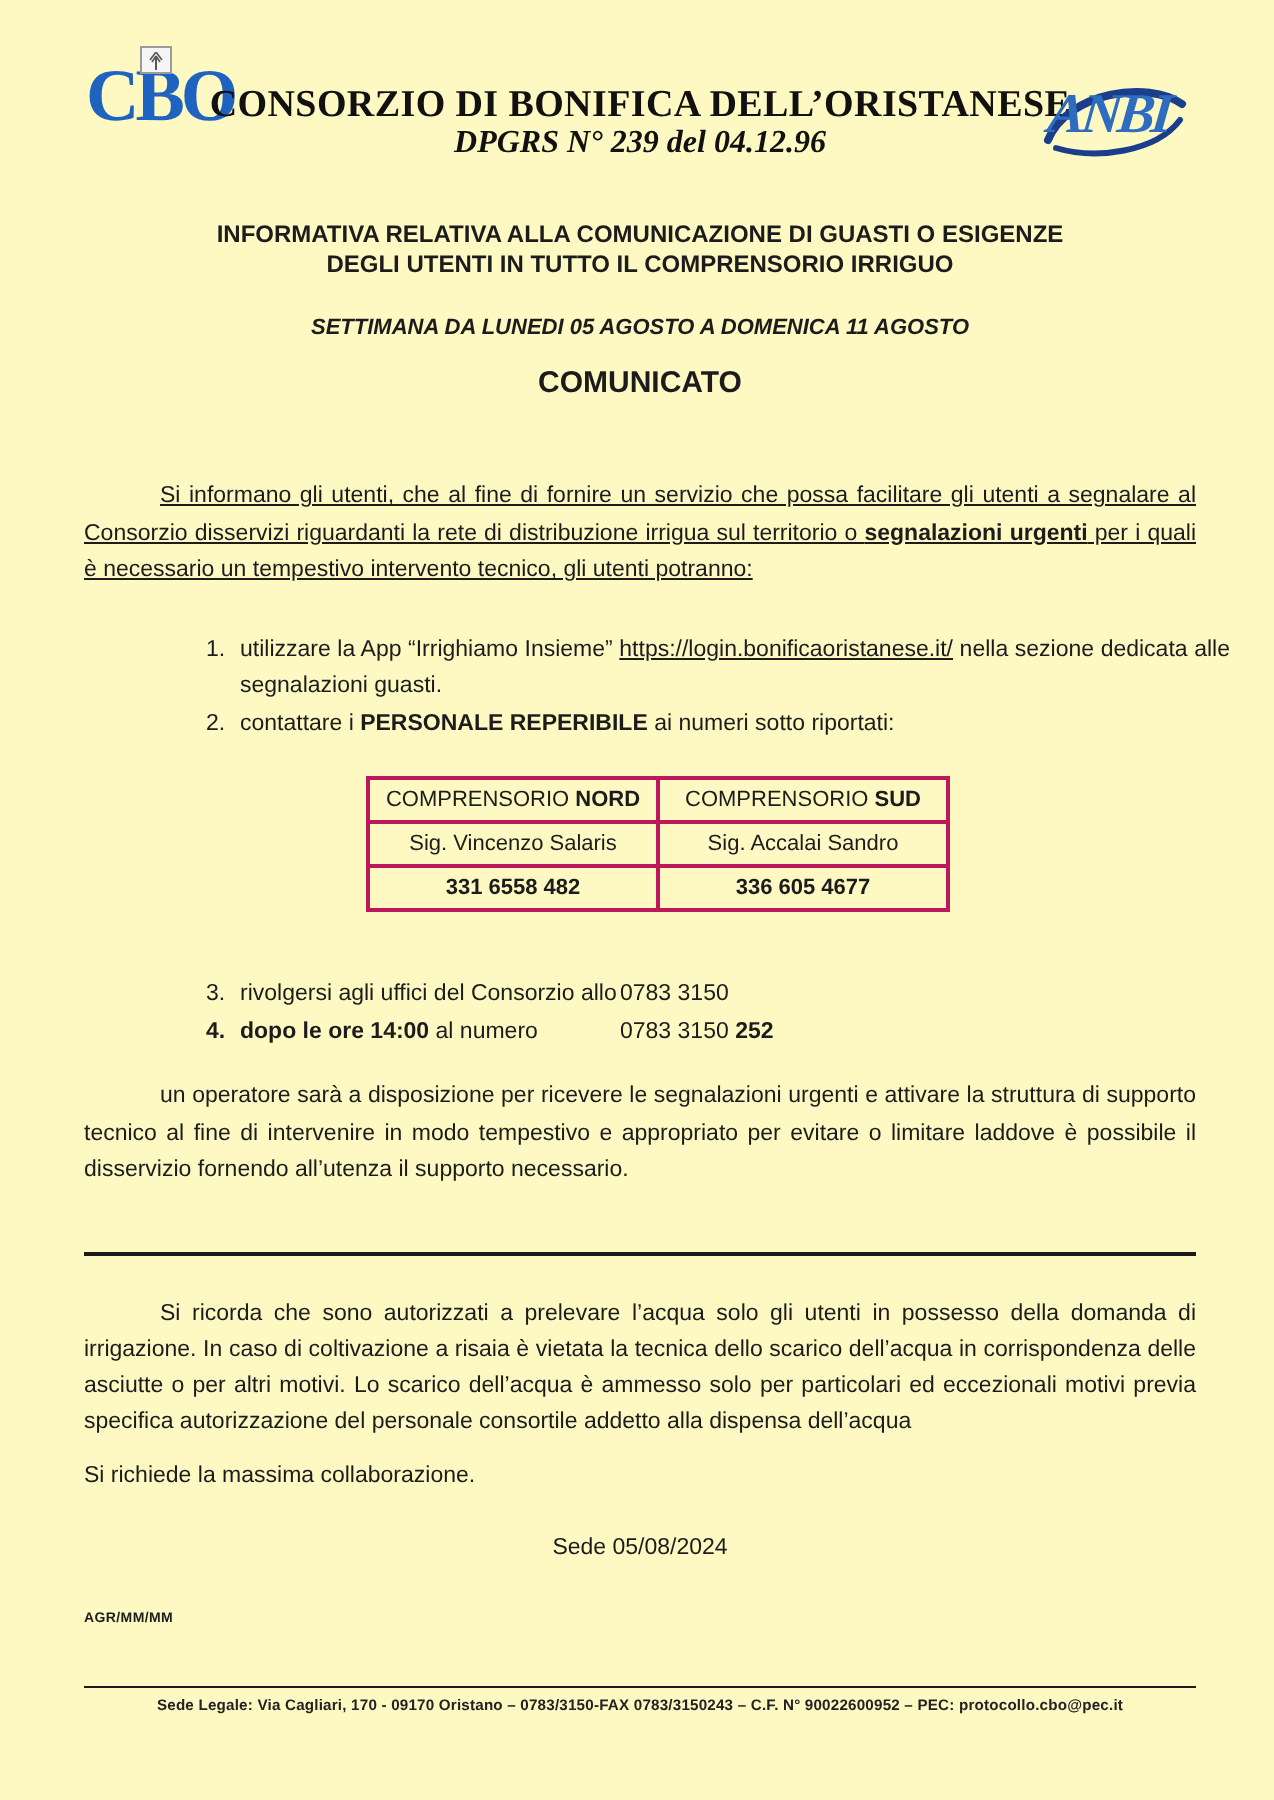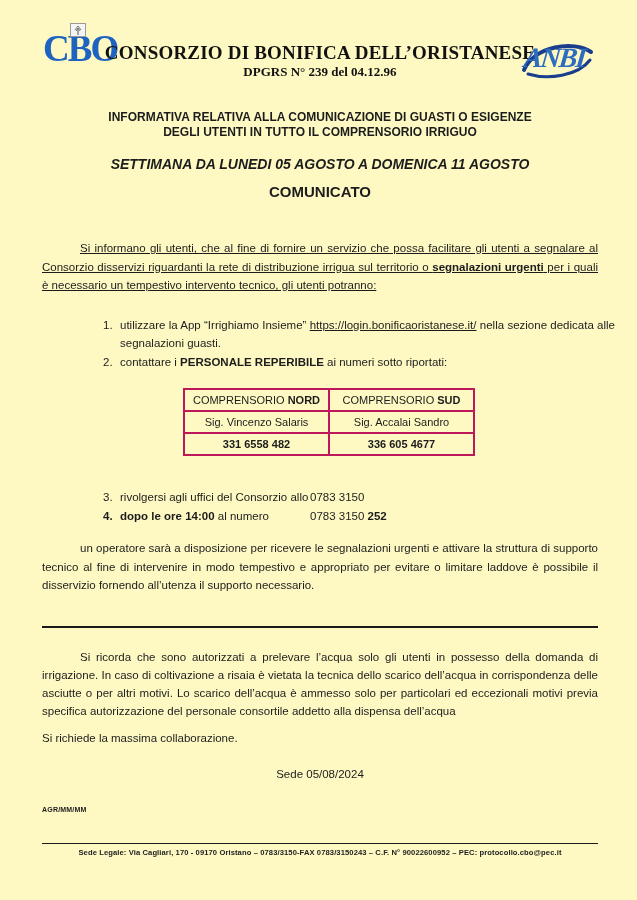--- a/index.html
+++ b/index.html
@@ -28,35 +28,35 @@
     border:1px solid #9a9a9a;background:#f5f5f5;
     display:flex;align-items:center;justify-content:center;
   }
   .org-block{
     position:absolute;left:0;right:0;top:42px;
     text-align:center;
     font-family:"Liberation Serif", serif;
     font-weight:bold;
   }
   .org-name{font-size:19px;line-height:22px;letter-spacing:.2px;color:#111;}
-  .org-decree{font-size:13px;line-height:14px;margin-top:1px;color:#111;}
+  .org-decree{font-size:16px;line-height:14px;margin-top:1px;color:#111;font-style:italic;}
   .anbi-logo{position:absolute;right:2px;top:38px;width:78px;height:46px;}
   .anbi-text{
     position:absolute;left:6px;top:6px;
     font-family:"Liberation Serif", serif;
     font-style:italic;font-weight:bold;
     font-size:28px;line-height:1;
     letter-spacing:-2px;
     transform:skewX(-6deg);
   }
   .anbi-swoosh{position:absolute;left:0;top:0;}
 
   
   .info-title{margin-top:12px;text-align:center;font-weight:bold;font-size:12px;line-height:15px;}
-  .week-title{margin-top:17px;text-align:center;font-weight:bold;font-style:italic;font-size:14px;line-height:14px;}
+  .week-title{margin-top:17px;text-align:center;font-weight:bold;font-style:italic;font-size:11px;line-height:14px;}
   .comunicato-title{margin-top:14px;text-align:center;font-weight:bold;font-size:15px;line-height:14px;}
 
   
   .para{font-size:11.5px;line-height:18.5px;text-align:justify;}
   .para.indent{text-indent:38px;}
   .intro-para{margin-top:40px;text-decoration:underline;}
   .bold{font-weight:bold;}
 
   
   .list{margin-top:21px;}

